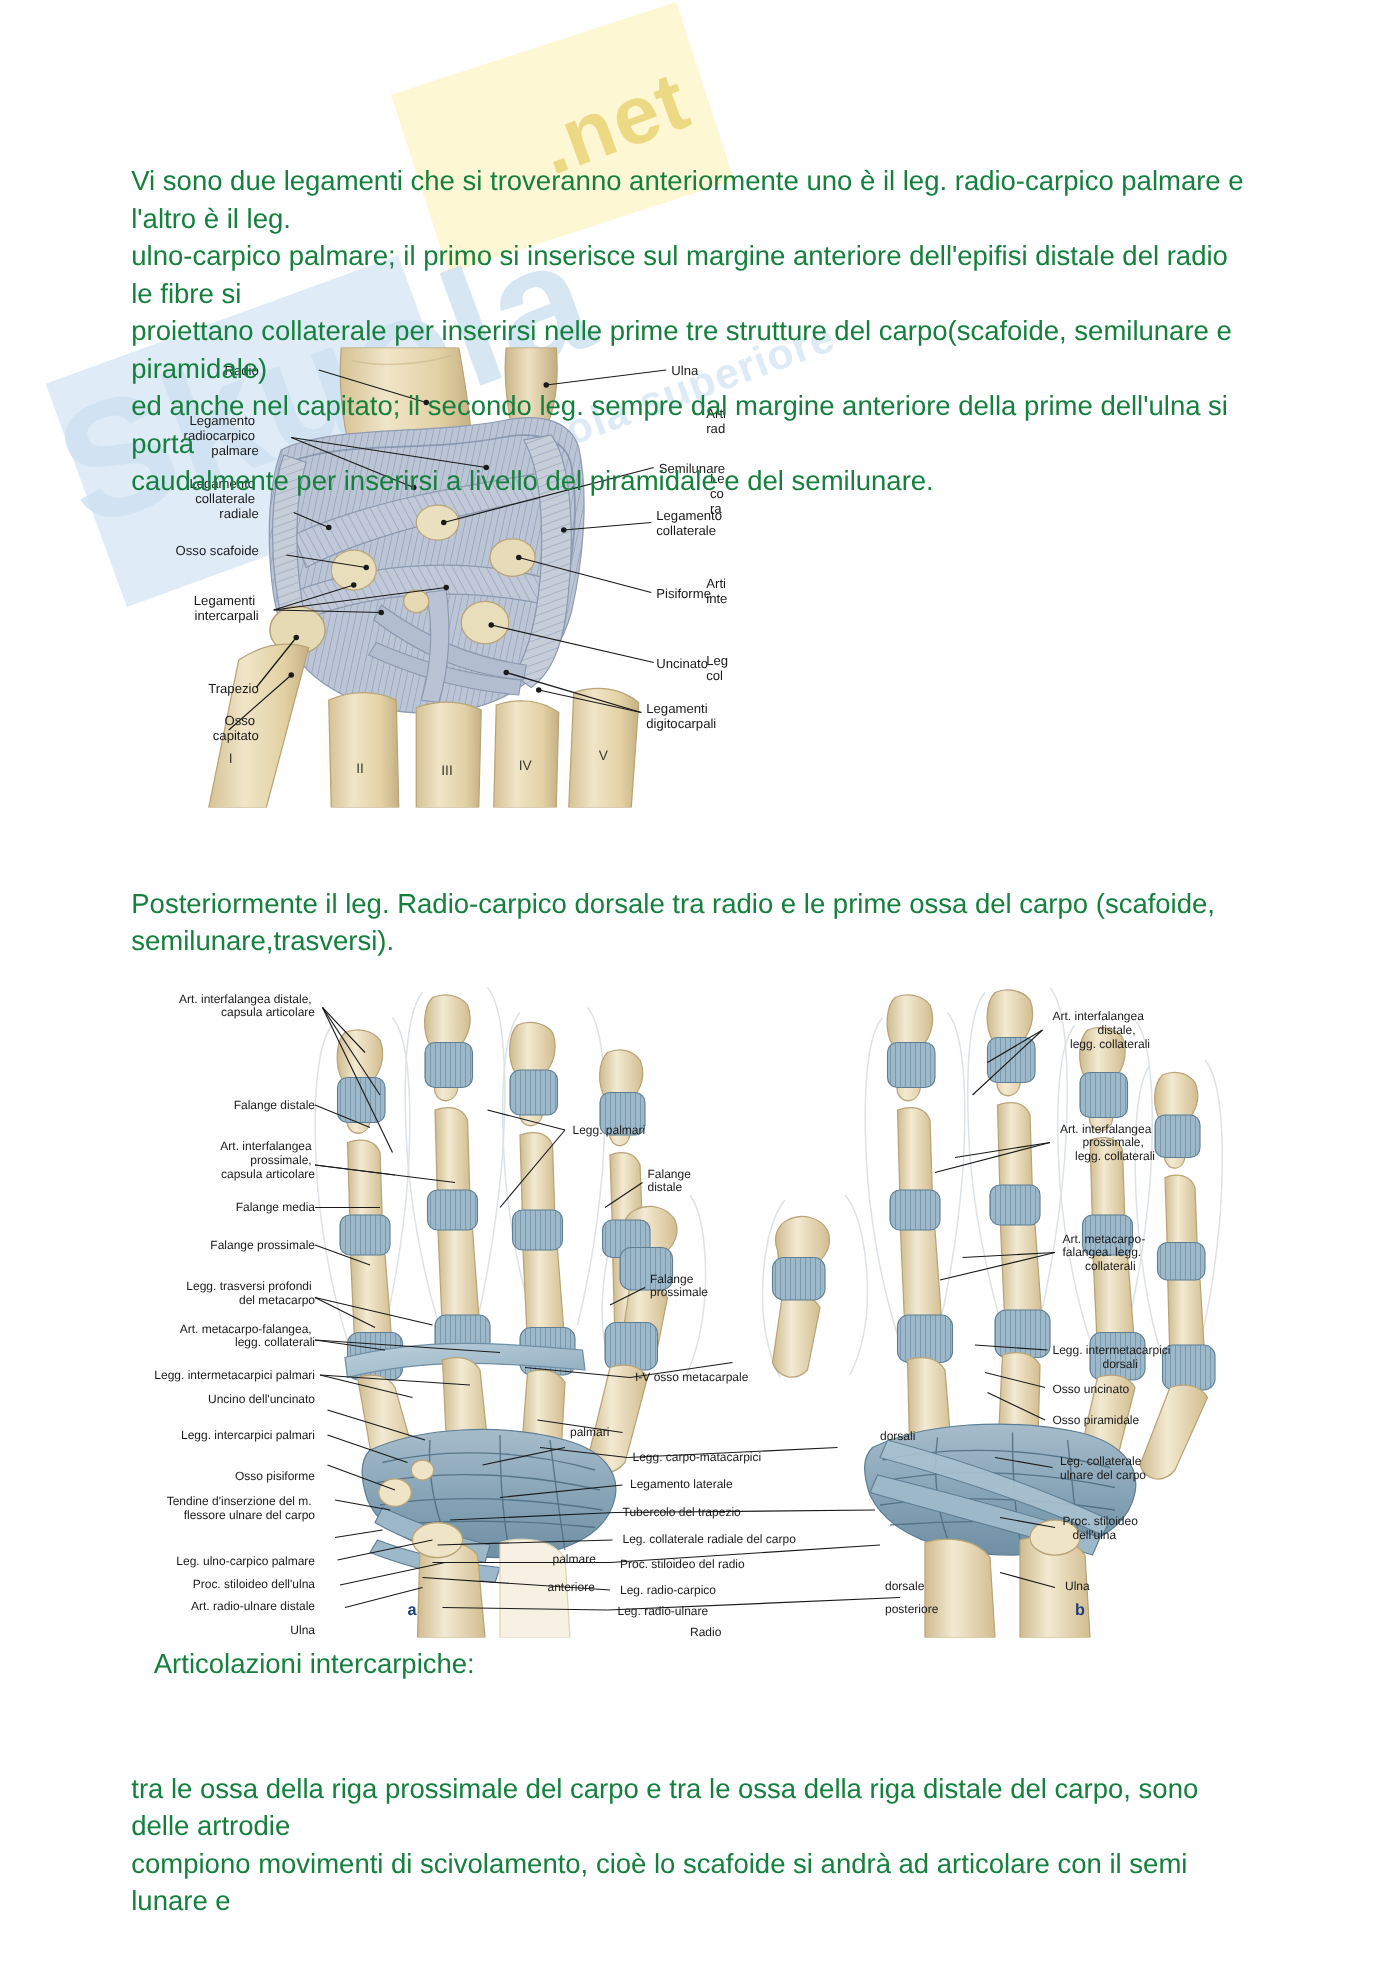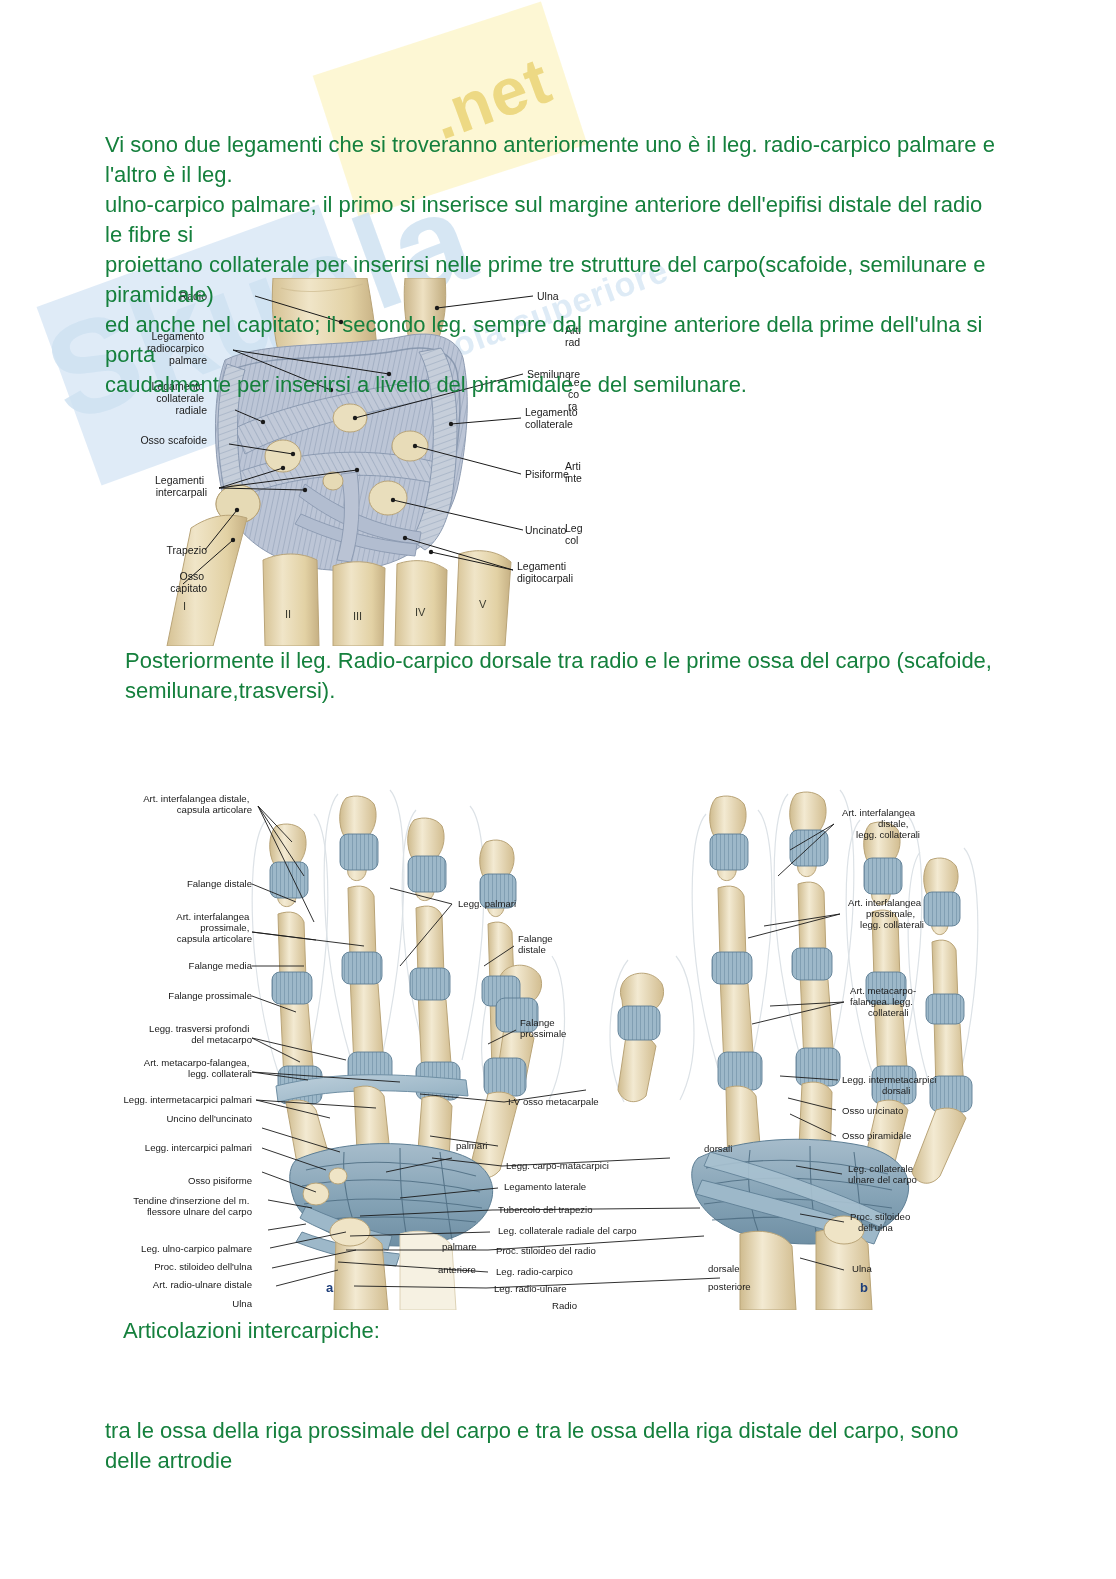--- a/index.html
+++ b/index.html
@@ -263,21 +263,21 @@
         <tspan x="460" dy="12">inte</tspan>
       </text>
       <text x="460" y="254">
         <tspan x="460" dy="0">Leg</tspan>
         <tspan x="460" dy="12">col</tspan>
       </text>
     </g>
   </svg>
   </div>
 
-  <div class="para" style="left:105px;top:646px;width:880px;margin-left:20px;">
+  <div class="para" style="left:105px;top:708px;width:880px;">
     <div><span>Posteriormente il leg. Radio-carpico dorsale tra radio e le prime ossa del carpo (scafoide,</span></div>
     <div><span>semilunare,trasversi).</span></div>
   </div>
 
   <div class="fig" style="left:100px;top:780px;width:930px;height:530px;">
   <svg width="930" height="530" viewBox="0 0 930 530" xmlns="http://www.w3.org/2000/svg">
     <defs>
       <linearGradient id="f2bone" x1="0" y1="0" x2="1" y2="0">
         <stop offset="0%" stop-color="#cfbb8e"></stop>
             <stop offset="40%" stop-color="#f3ead2"></stop>
@@ -687,15 +687,16 @@
     </g>
   </svg>
   </div>
 
   <div class="para" style="left:105px;top:1316px;width:880px;margin-left:18px;">
     <div><span>Articolazioni intercarpiche:</span></div>
   </div>
 
   <div class="para" style="left:105px;top:1416px;width:900px;">
     <div><span>tra le ossa della riga prossimale del carpo e tra le ossa della riga distale del carpo, sono delle artrodie</span></div>
+    <div><span>compiono movimenti di scivolamento, cioè lo scafoide si andrà ad articolare con il semi lunare e</span></div>
   </div>
 
 </div>
 
 </body></html>

